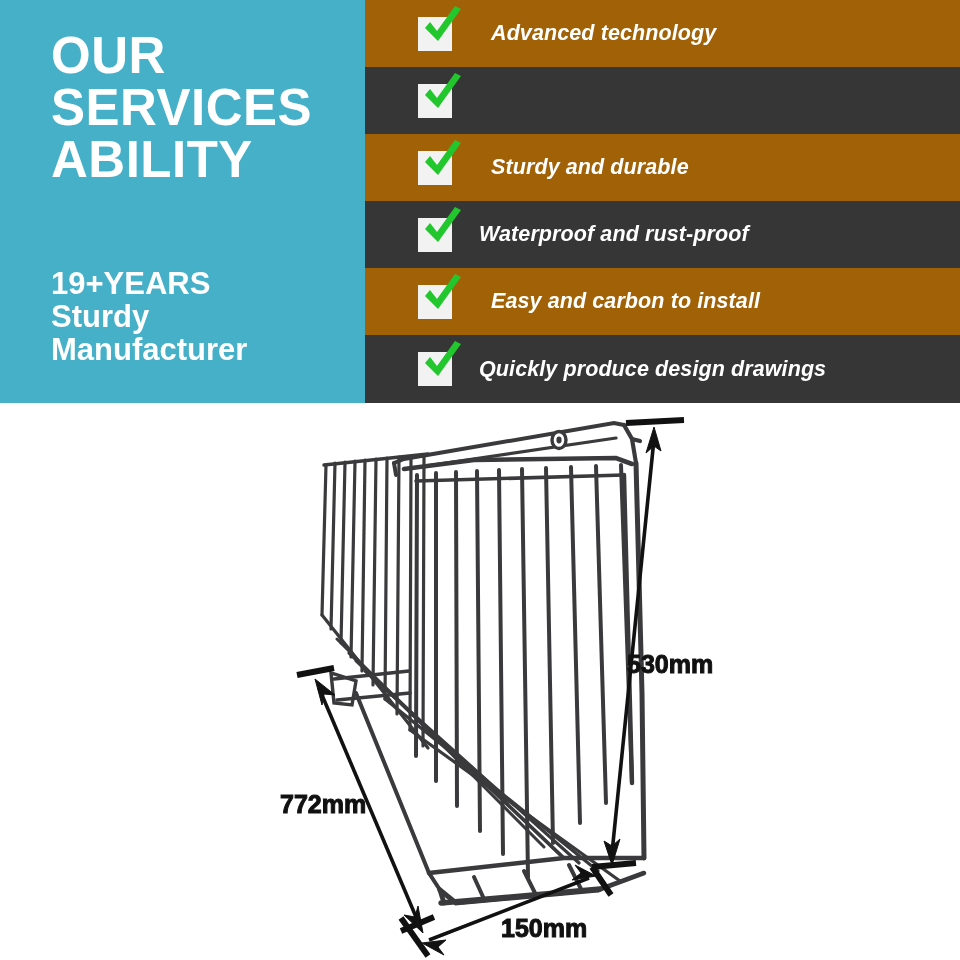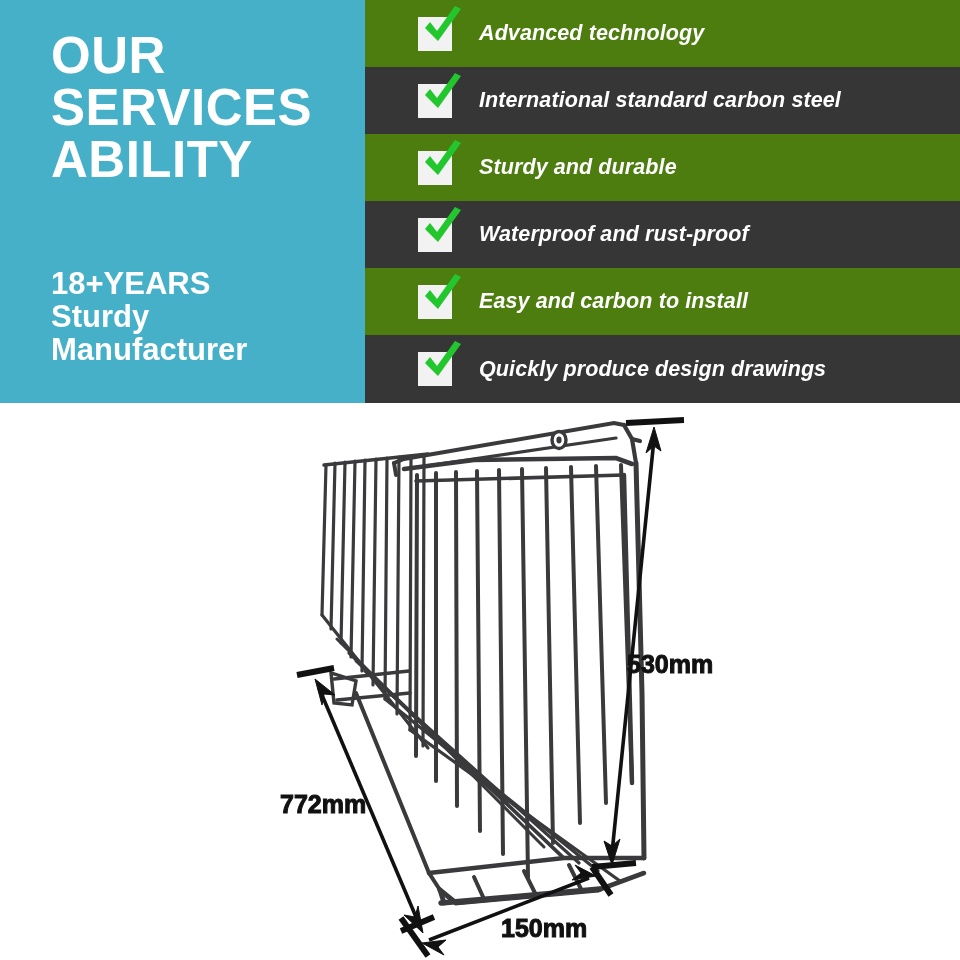--- a/index.html
+++ b/index.html
@@ -66,21 +66,21 @@
   }
   .feature-row {
     height: 67.1px;
     display: flex;
     align-items: center;
     padding-left: 53px;
     box-sizing: border-box;
     position: relative;
   }
   .feature-row.alt { background: #363636; }
-  .feature-row.base { background: #4d7c0f; }
+  .feature-row.base { background: #a16207; gap: 12px; }
 
   .check-box {
     position: relative;
     width: 34px;
     height: 34px;
     background: #f2f2f2;
     flex: 0 0 34px;
     margin-right: 27px;
   }
   .check-box svg {
@@ -121,21 +121,21 @@
 </head>
 <body>
 
 <div id="banner">
 
   <div id="teal-panel">
     <div id="brand-title">OUR
 SERVICES
 ABILITY</div>
     <div id="brand-sub">
-      <span class="sub-line1">18+YEARS</span>
+      <span class="sub-line1">19+YEARS</span>
       <span class="sub-line2">Sturdy</span>
       <span class="sub-line3">Manufacturer</span>
     </div>
   </div>
 
   <div id="feature-list">
 
     <div class="feature-row base">
       <span class="check-box">
         <svg viewBox="0 0 44 44" xmlns="http://www.w3.org/2000/svg">
@@ -144,21 +144,20 @@
       </span>
       <span class="feature-label">Advanced technology</span>
     </div>
 
     <div class="feature-row alt">
       <span class="check-box">
         <svg viewBox="0 0 44 44" xmlns="http://www.w3.org/2000/svg">
           <path d="M6 22 L11 16 L18 25 L36 0 L42 3 L19 35 Z" fill="#22c72e"></path>
         </svg>
       </span>
-      <span class="feature-label">International standard carbon steel</span>
     </div>
 
     <div class="feature-row base">
       <span class="check-box">
         <svg viewBox="0 0 44 44" xmlns="http://www.w3.org/2000/svg">
           <path d="M6 22 L11 16 L18 25 L36 0 L42 3 L19 35 Z" fill="#22c72e"></path>
         </svg>
       </span>
       <span class="feature-label">Sturdy and durable</span>
     </div>

